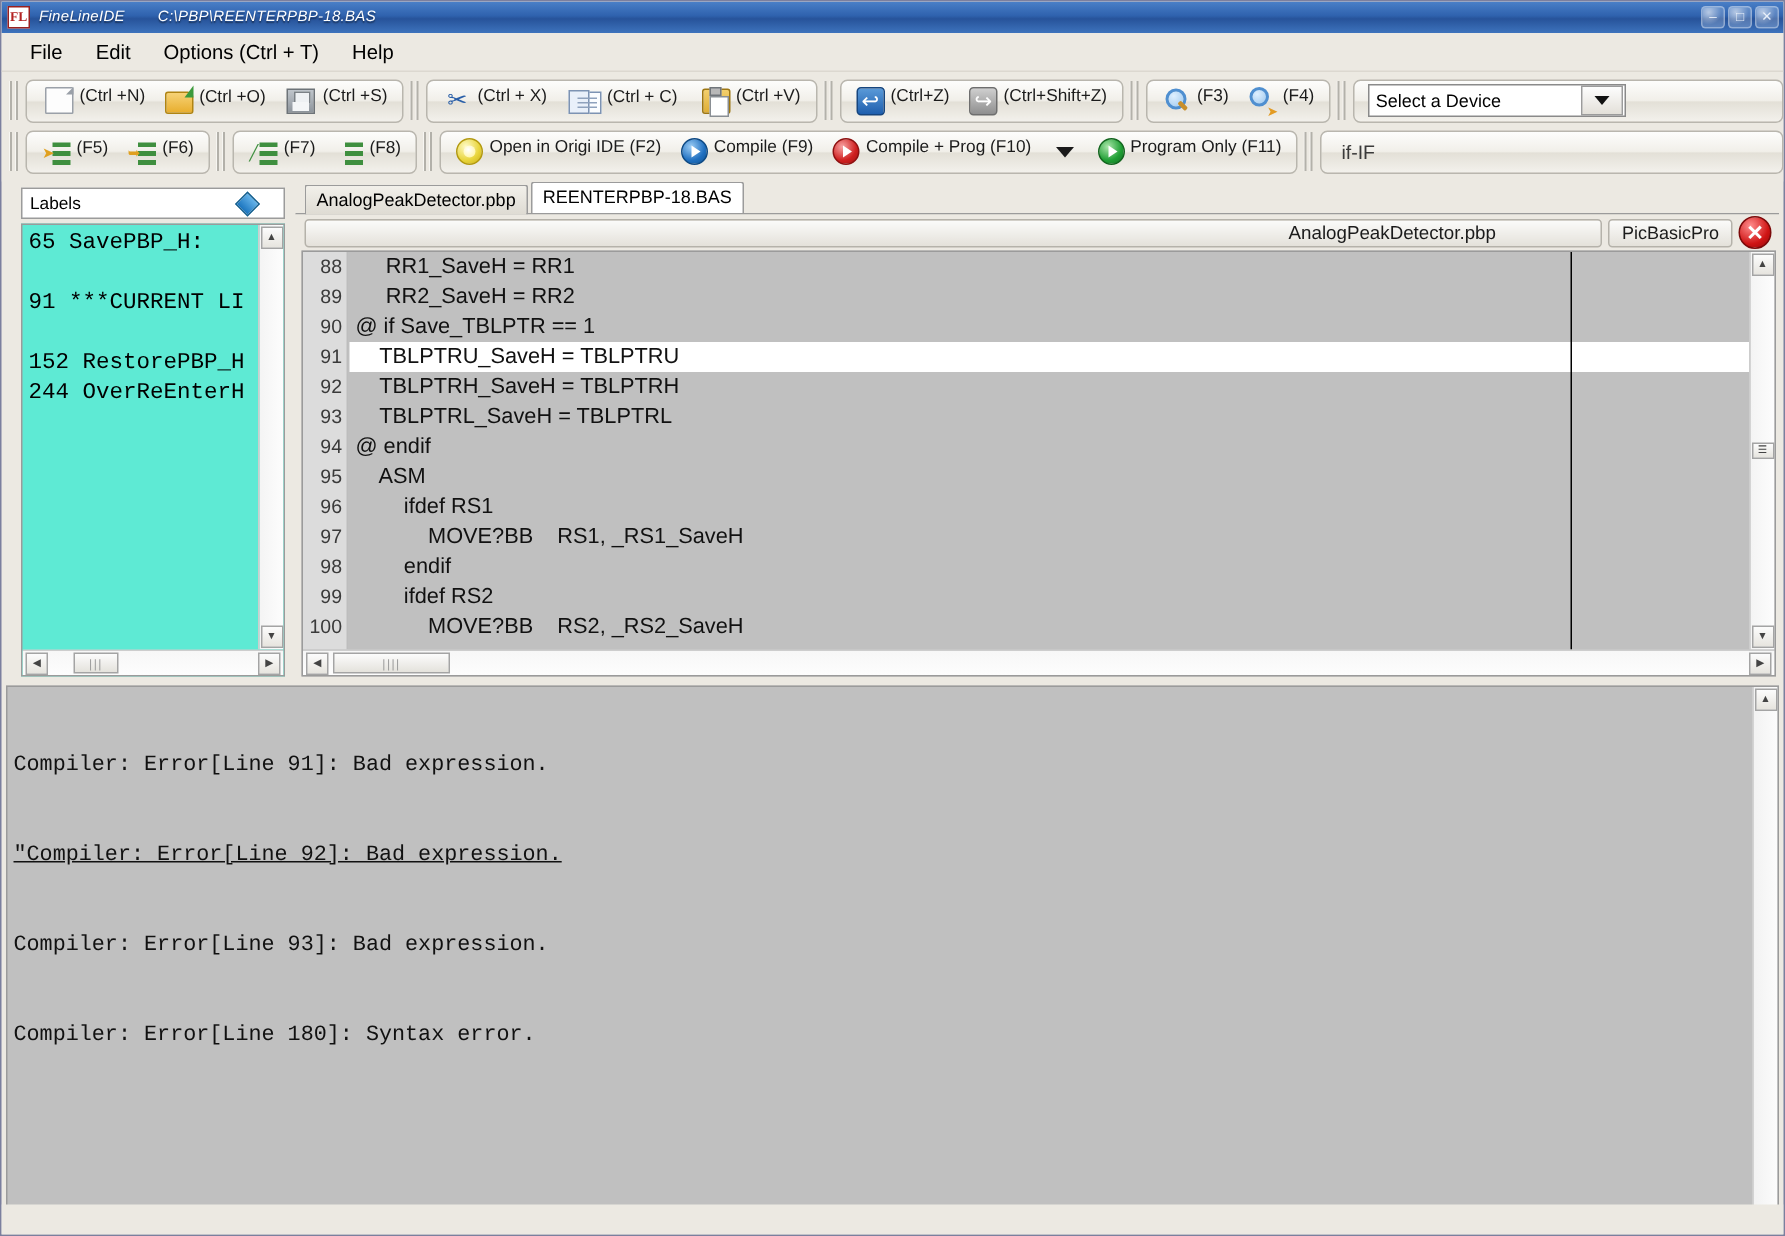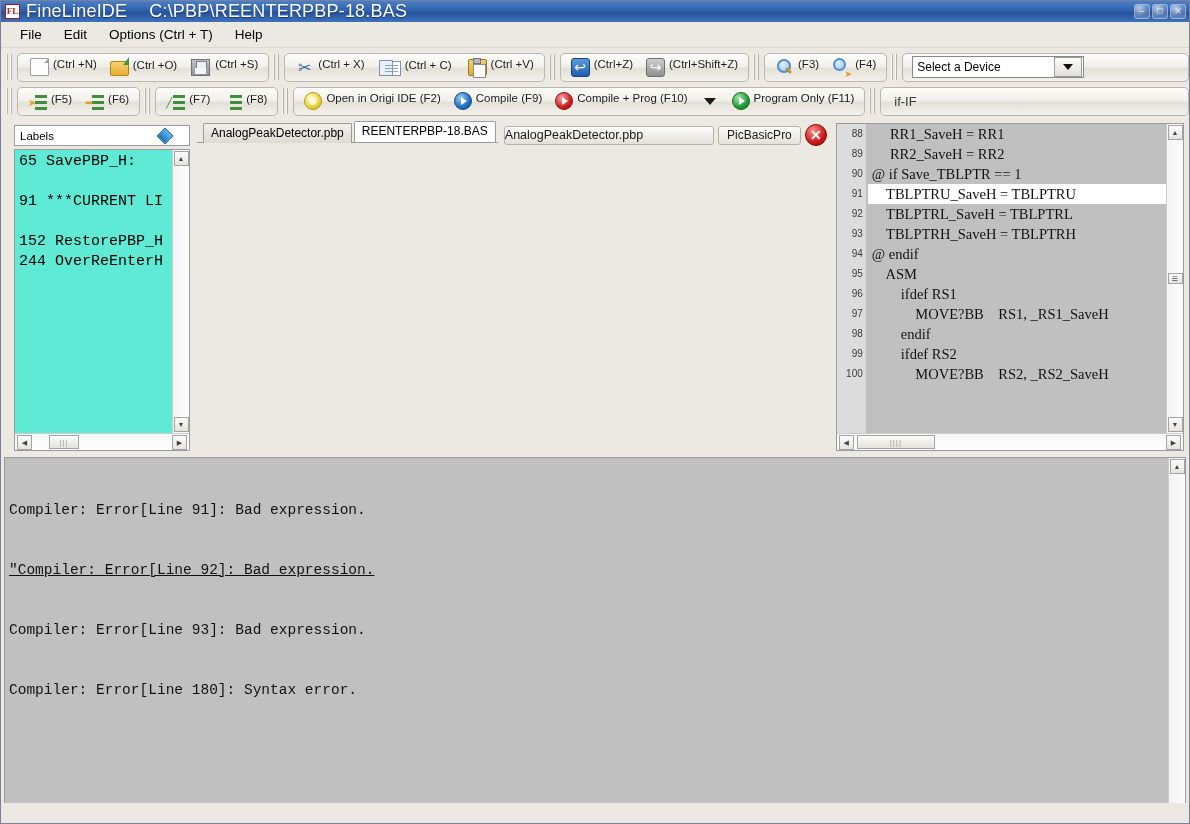--- a/index.html
+++ b/index.html
@@ -32,23 +32,24 @@
     border: 1px solid #9a2020;
     color: #b32222;
     font-size: 9px; font-weight: bold;
     display: flex; align-items: center; justify-content: center;
     line-height: 1;
     margin-right: 6px;
     font-family: "Liberation Serif", serif;
   }
   .title-text {
     color: #ffffff;
-    font-size: 18px;
+    font-size: 10px;
     letter-spacing: .2px;
     text-shadow: 0 1px 1px rgba(0,0,0,.45);
+    font-style: italic;
   }
   .title-path { margin-left: 22px; }
   .win-btns {
     position: absolute; right: 3px; top: 3px;
     display: flex; gap: 2px;
   }
   .win-btn {
     width: 16px; height: 15px;
     border-radius: 3px;
     background: rgba(255,255,255,.20);
@@ -362,21 +363,21 @@
     background: linear-gradient(to bottom,#fcfcfc,#e4e2dc);
     border: 1px solid #a4a4a4;
     display: flex; align-items: center; justify-content: center;
     color: #9a9a9a; font-size: 8px;
     margin-left: 16px;
   }
   .thumb-grip { letter-spacing: 1px; }
 
   
   .editor-area {
-    flex: 1; display: flex; flex-direction: row;
+    flex: 1; display: flex; flex-direction: column;
     position: relative;
   }
   .tabstrip {
     height: 20px; display: flex; align-items: flex-end;
     padding-left: 6px;
     border-bottom: 1px solid #9b9b9b;
   }
   .tab {
     font-size: 12px; color: #000;
     padding: 2px 7px 3px 7px;
@@ -443,34 +444,34 @@
   .gutter {
     position: absolute; left: 0; top: 0; bottom: 0;
     width: 30px;
     background: #dcdcdc;
     border-right: 1px solid #bdbdbd;
     z-index: 2;
   }
   .gutter .gline {
     height: 20px; line-height: 20px;
     font-family: "Liberation Sans", sans-serif;
-    font-size: 10px; color: #3a3a3a;
+    font-size: 13px; color: #3a3a3a;
     text-align: right; padding-right: 3px;
   }
   .code-lines {
     position: absolute; left: 31px; right: 0; top: 0; bottom: 0;
   }
   .margin-line {
     position: absolute; left: 814px; top: 0; bottom: 0;
     width: 1px; background: #000;
     z-index: 3;
   }
   .cline {
     height: 20px; line-height: 20px;
-    font-family: Liberation Serif, serif;
+    font-family: Liberation Sans, sans-serif;
     font-size: 14.5px;
     white-space: pre;
     color: #111;
     padding-left: 4px;
     position: relative; z-index: 1;
   }
   .cline.cur { background: #ffffff; }
 
   
   .out-wrap {
@@ -728,22 +729,22 @@
               <div class="gline">98</div>
               <div class="gline">99</div>
               <div class="gline">100</div>
             </div>
             <div class="code-lines">
               <div class="margin-line"></div>
               <div class="cline">     RR1_SaveH = RR1</div>
               <div class="cline">     RR2_SaveH = RR2</div>
               <div class="cline">@ if Save_TBLPTR == 1</div>
               <div class="cline cur">    TBLPTRU_SaveH = TBLPTRU</div>
+              <div class="cline">    TBLPTRH_SaveH = TBLPTRH</div>
               <div class="cline">    TBLPTRL_SaveH = TBLPTRL</div>
-              <div class="cline">    TBLPTRH_SaveH = TBLPTRH</div>
               <div class="cline">@ endif</div>
               <div class="cline">    ASM</div>
               <div class="cline">        ifdef RS1</div>
               <div class="cline">            MOVE?BB    RS1, _RS1_SaveH</div>
               <div class="cline">        endif</div>
               <div class="cline">        ifdef RS2</div>
               <div class="cline">            MOVE?BB    RS2, _RS2_SaveH</div>
             </div>
           </div>
           <div class="vsb">

